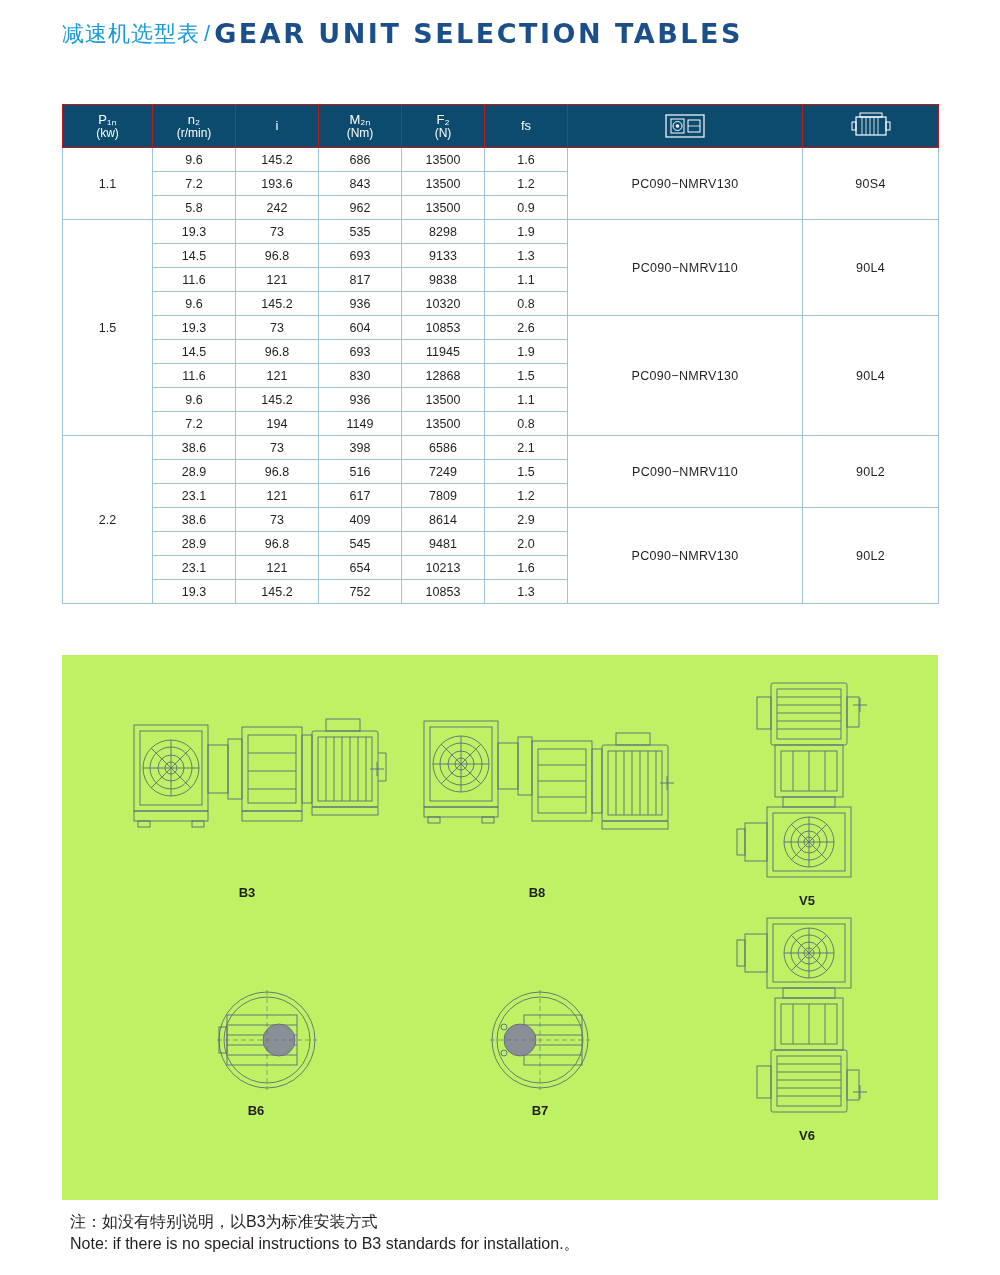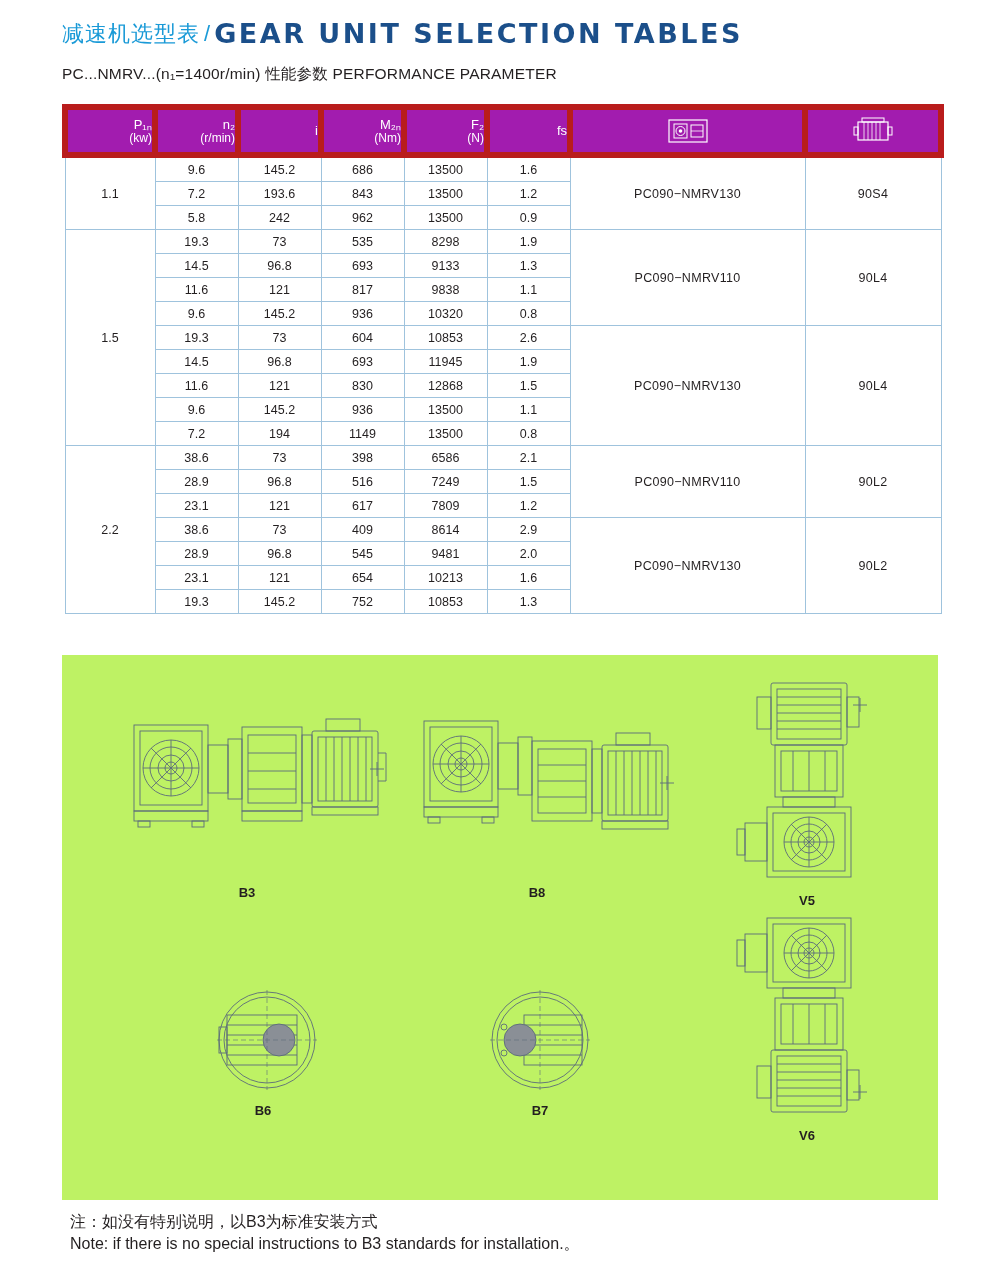--- a/index.html
+++ b/index.html
@@ -71,27 +71,26 @@
   }
   table.spec td, table.spec th {
     border: 1px solid #9fc3dd;
     text-align: center;
     font-size: 12.5px;
     color: #231f20;
     padding: 0;
     height: 23px;
   }
   table.spec thead th {
-    background: #a21caf;
+    background: #0c4a6e;
     color: #ffffff;
     font-weight: normal;
     height: 42px;
     font-size: 13px;
-    border: 6px solid #b91c1c;
-    text-align: right;
+    border: 1px solid #b91c1c;
   }
   table.spec thead th .unit {
     display: block;
     font-size: 12px;
     line-height: 13px;
   }
   table.spec thead th .sym {
     display: block;
     line-height: 14px;
   }
@@ -144,21 +143,20 @@
 </style>
 </head>
 <body>
 
 <div class="page">
 
   <div class="heading" id="heading-tables">
     <span class="cn">减速机选型表</span><span class="slash">/</span><span class="en">GEAR UNIT SELECTION TABLES</span>
   </div>
 
-  <div class="subtitle">PC...NMRV...(n₁=1400r/min) 性能参数 PERFORMANCE PARAMETER</div>
 
   <table class="spec">
     <colgroup>
       <col style="width:90px">
       <col style="width:83px">
       <col style="width:83px">
       <col style="width:83px">
       <col style="width:83px">
       <col style="width:83px">
       <col style="width:235px">
@@ -509,21 +507,21 @@
           <line x1="20" y1="40" x2="90" y2="40"></line>
           <line x1="20" y1="50" x2="90" y2="50"></line>
           <line x1="20" y1="60" x2="90" y2="60"></line>
           <line x1="20" y1="70" x2="90" y2="70"></line>
           <rect x="12" y="42" width="8" height="26"></rect>
           <circle cx="72" cy="55" r="16" fill="#8a8f96" stroke="#5b6b7a"></circle>
           <line x1="60" y1="5" x2="60" y2="105" stroke-dasharray="5 3" stroke-width="0.6"></line>
           <line x1="10" y1="55" x2="110" y2="55" stroke-dasharray="5 3" stroke-width="0.6"></line>
         </g>
       </svg>
-      <div class="fig-label" style="left:16px; top:118px;">B6</div>
+      <div class="fig-label" style="left:9px; top:118px;">B6</div>
     </div>
 
     <div class="fig" style="left:418px; top:330px;">
       <svg width="120" height="110" viewBox="0 0 120 110">
         <g fill="none" stroke="#5b6b7a" stroke-width="0.9">
           <circle cx="60" cy="55" r="48"></circle>
           <circle cx="60" cy="55" r="43"></circle>
           <rect x="44" y="30" width="58" height="50"></rect>
           <line x1="44" y1="40" x2="102" y2="40"></line>
           <line x1="44" y1="50" x2="102" y2="50"></line>

